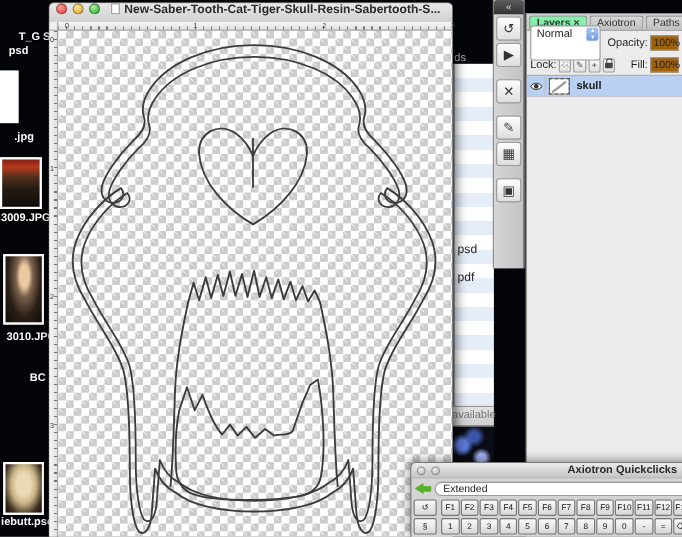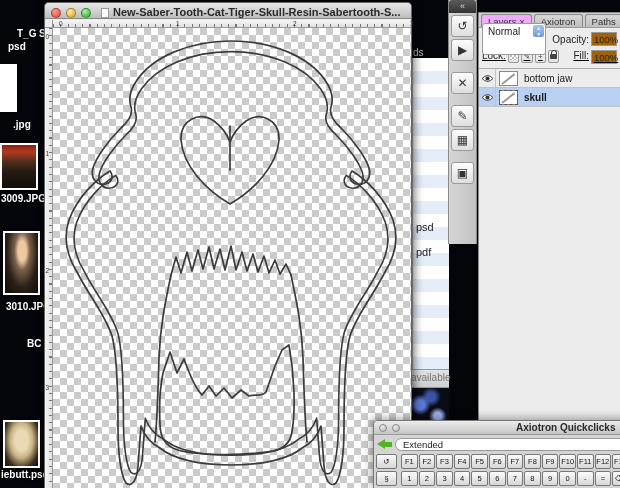--- a/index.html
+++ b/index.html
@@ -38,23 +38,23 @@
     background:
       radial-gradient(circle at 28% 38%, #5a79d8 0 12%, rgba(0,0,0,0) 26%),
       radial-gradient(circle at 72% 64%, #9fb0ec 0 9%, rgba(0,0,0,0) 22%),
       radial-gradient(circle at 55% 20%, #3c54a8 0 10%, rgba(0,0,0,0) 24%),
       #0a0c16; }
 
   
   #doc-window { position:absolute; left:44px; top:2px; width:368px; height:486px; z-index:2;
     border:1px solid #666; border-bottom:none; border-radius:5px 5px 0 0;
     box-shadow:2px 3px 10px rgba(0,0,0,.6); background:#ececec; }
-  #doc-titlebar { position:relative; height:16px; border-radius:4px 4px 0 0;
+  #doc-titlebar { position:relative; height:32px; border-radius:4px 4px 0 0;
     background:linear-gradient(#e8e8e8,#bdbdbd); border-bottom:1px solid #8a8a8a;
-    display:flex; align-items:flex-end; }
+    display:flex; align-items:flex-start; }
   .traffic { width:10px; height:10px; border-radius:50%; margin-left:5px; border:1px solid rgba(0,0,0,.35); }
   .traffic.red { background:radial-gradient(circle at 35% 30%, #ff9a8d, #e0443e); margin-left:6px; }
   .traffic.yellow { background:radial-gradient(circle at 35% 30%, #ffe9a0, #dea123); }
   .traffic.green { background:radial-gradient(circle at 35% 30%, #b8f0a0, #1aab29); }
   #doc-icon { width:8px; height:10px; background:#fff; border:1px solid #999; margin:0 4px 0 10px; }
   #doc-title { font-size:11px; font-weight:bold; color:#2a2a2a; white-space:nowrap;
     overflow:hidden; text-overflow:clip; letter-spacing:0; }
   
   #ruler-corner { position:absolute; left:0; top:17px; width:8px; height:8px;
     background:#eee; border-right:1px solid #999; border-bottom:1px solid #999; }
@@ -88,31 +88,31 @@
     display:flex; align-items:center; justify-content:center; }
   .dock-gap { height:7px; }
 
   
   #layers-panel { position:absolute; left:478px; top:12px; width:142px; height:476px; z-index:3;
     background:#ececec; border:1px solid #888; border-right:none; }
   #panel-tabs { display:flex; height:15px; background:#cfcfcf; border-bottom:1px solid #9a9a9a; padding-top:1px;}
   .ptab { font-size:9.5px; color:#333; padding:1px 6px 0 6px; margin-left:2px;
     border:1px solid #8a8a8a; border-bottom:none; border-radius:3px 3px 0 0;
     background:linear-gradient(#d8d8d8,#bfbfbf); white-space:nowrap; }
-  .ptab.active { background:#f0abfc; font-weight:normal; }
+  .ptab.active { background:#86efac; font-weight:bold; }
   #blend-row { display:flex; align-items:center; height:22px; padding:0 3px; }
   #blend-select { position:relative; width:86px; height:32px; background:#fff;
     border:1px solid #9a9a9a; border-radius:3px; font-size:10px; color:#222;
     line-height:15px; padding-left:5px; }
   #blend-stepper { position:absolute; right:1px; top:1px; width:11px; height:12px; border-radius:2px;
     background:linear-gradient(#a8c4ee,#6f9ce0); color:#fff; font-size:5px; line-height:6px; text-align:center; }
   .mini-label { font-size:10px; color:#222; margin-left:6px; }
   .mini-field { height:14px; background:#a16207; border:1px solid #9a9a9a; font-size:9.5px;
     color:#222; line-height:13px; padding:0 2px; margin-left:2px; white-space:nowrap; }
-  #lock-row { display:flex; height:18px; padding:0 3px;text-decoration:underline; }
+  #lock-row { display:flex; align-items:center; height:18px; padding:0 3px; }
   .lock-btn { width:13px; height:13px; border:1px solid #9a9a9a; border-radius:2px; margin-left:2px;
     background:linear-gradient(#fafafa,#e0e0e0); font-size:8px; color:#444;
     display:flex; align-items:center; justify-content:center; }
   .checker-mini { width:7px; height:7px;
     background:repeating-conic-gradient(#bbb 0 25%,#fff 0 50%); background-size:4px 4px; }
   .padlock { width:7px; height:5px; background:#444; border-radius:1px; position:relative; display:inline-block; }
   .padlock::before { content:""; position:absolute; top:-4px; left:1px; width:4px; height:4px;
     border:1px solid #444; border-bottom:none; border-radius:3px 3px 0 0; }
   #layer-list { border-top:1px solid #aaa; }
   .layer-row { display:flex; align-items:center; height:19px; border-bottom:1px solid #c2c2c2;
@@ -295,30 +295,20 @@
       </span>
     <span class="lock-btn">✎</span>
     <span class="lock-btn">+</span>
     <span class="lock-btn">
         <span class="padlock"></span>
       </span>
     <span class="mini-label" style="margin-left:14px;">Fill:</span>
     <span class="mini-field" style="width:26px;">100%</span>
   </div>
   <div id="layer-list">
-      <div class="layer-row">
-        <div class="eye-cell">
-          <svg width="13" height="9" viewBox="0 0 14 10">
-            <path d="M1 5 Q7 -1.5 13 5 Q7 11.5 1 5 Z" fill="#fff" stroke="#333" stroke-width="1"></path>
-            <circle cx="7" cy="5" r="2.3" fill="#333"></circle>
-          </svg>
-        </div>
-        <div class="thumb-cell"></div>
-        <span class="layer-name">bottom jaw</span>
-      </div>
       <div class="layer-row selected">
         <div class="eye-cell">
           <svg width="13" height="9" viewBox="0 0 14 10">
             <path d="M1 5 Q7 -1.5 13 5 Q7 11.5 1 5 Z" fill="#fff" stroke="#333" stroke-width="1"></path>
             <circle cx="7" cy="5" r="2.3" fill="#333"></circle>
           </svg>
         </div>
         <div class="thumb-cell ants"></div>
         <span class="layer-name">skull</span>
       </div>

